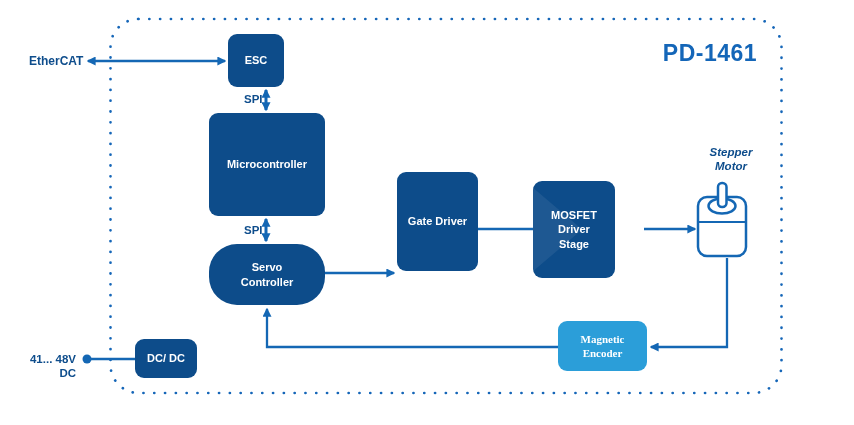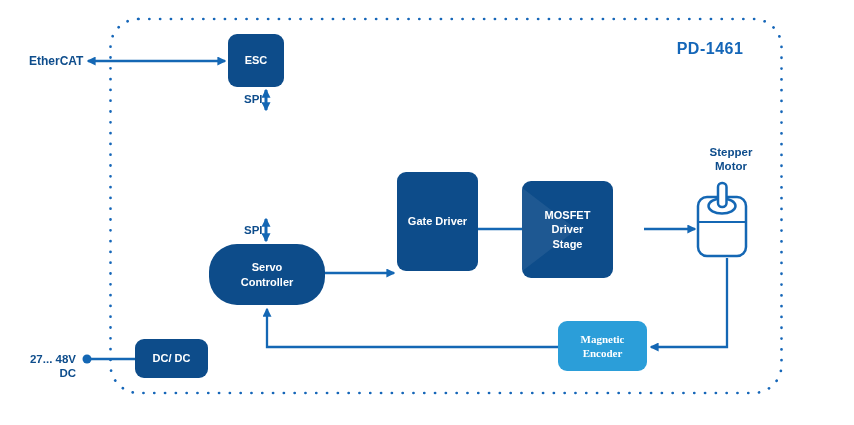--- a/index.html
+++ b/index.html
@@ -50,23 +50,23 @@
     font-size: 11px;
     line-height: 1.3;
     white-space: pre-line;
   }
   .block.light { background: var(--block-light); }
 
   .b-esc     { left: 228px; top: 34px;  width: 56px;  height: 53px;  }
   .b-micro   { left: 209px; top: 113px; width: 116px; height: 103px; }
   .b-servo   { left: 209px; top: 244px; width: 116px; height: 61px; border-radius: 28px;  }
   .b-gate    { left: 397px; top: 172px; width: 81px;  height: 99px; }
-  .b-mosfet  { left: 522px; top: 181px; width: 91px;  height: 97px;  }
+  .b-mosfet  { left: 533px; top: 181px; width: 82px;  height: 97px;  }
   .b-encoder { left: 558px; top: 321px; width: 89px;  height: 50px; font-family: Liberation Serif, serif;  }
-  .b-dcdc    { left: 135px; top: 339px; width: 73px;  height: 39px; text-align: center;  }
+  .b-dcdc    { left: 135px; top: 339px; width: 62px;  height: 39px; text-align: center;  }
 
   .mosfet-sheen {
     position: absolute;
     inset: 0;
     border-radius: 9px;
     clip-path: polygon(0 7%, 60% 50%, 0 93%);
     background: rgba(255,255,255,0.07);
     pointer-events: none;
   }
 
@@ -75,30 +75,30 @@
     color: var(--label);
     font-weight: 700;
     font-size: 11.5px;
     line-height: 1.25;
     white-space: pre-line;
     padding-left: 16px;
   }
   .lbl-ethercat { left: 13px;  top: 54px;  width: 65px; text-align: left;  font-size: 12px; }
   .lbl-spi-top  { left: 228px; top: 92px;  width: 30px; text-align: right; }
   .lbl-spi-bot  { left: 228px; top: 223px; width: 30px; text-align: right; }
-  .lbl-stepper  { left: 693px; top: 145px; width: 60px; text-align: center; }
+  .lbl-stepper  { left: 693px; top: 145px; width: 60px; text-align: center; font-style: italic; }
   .lbl-power    { left: 8px;   top: 352px; width: 68px; text-align: right; }
 
   .diagram-title {
     position: absolute;
     left: 660px; top: 40px; width: 100px;
     text-align: center;
     color: var(--title);
     font-weight: 800;
-    font-size: 16px;
+    font-size: 23px;
     letter-spacing: 0.5px;
   }
 
   .motor-icon {
     position: absolute;
     left: 692px; top: 180px;
     width: 62px; height: 80px;
   }
 </style>
 </head>
@@ -134,20 +134,23 @@
     <circle class="power-dot" cx="87" cy="359" r="4.5"></circle>
     <line class="wire" x1="87" y1="359" x2="135" y2="359" stroke-width="2.5"></line>
   </svg>
 
   <div class="diagram-title">PD-1461</div>
 
   <div class="block b-esc">
     <span>ESC</span>
   </div>
 
+  <div class="block b-micro">
+    <span>Microcontroller</span>
+  </div>
 
   <div class="block b-servo">
     <span>Servo
 Controller</span>
   </div>
 
   <div class="block b-gate">
     <span>Gate Driver</span>
   </div>
 
@@ -172,15 +175,15 @@
     <line class="motor-outline" x1="6" y1="42" x2="54" y2="42" stroke-width="2.2"></line>
     <ellipse class="motor-outline" cx="30" cy="26" rx="13.5" ry="7.5" stroke-width="2.5"></ellipse>
     <rect class="motor-outline" x="26" y="3" width="8.5" height="24" rx="4" stroke-width="2.5"></rect>
   </svg>
 
   <div class="ext-label lbl-ethercat">EtherCAT</div>
   <div class="ext-label lbl-spi-top">SPI</div>
   <div class="ext-label lbl-spi-bot">SPI</div>
   <div class="ext-label lbl-stepper">Stepper
 Motor</div>
-  <div class="ext-label lbl-power">27... 48V DC</div>
+  <div class="ext-label lbl-power">41... 48V DC</div>
 
 </div>
 
 </body></html>

